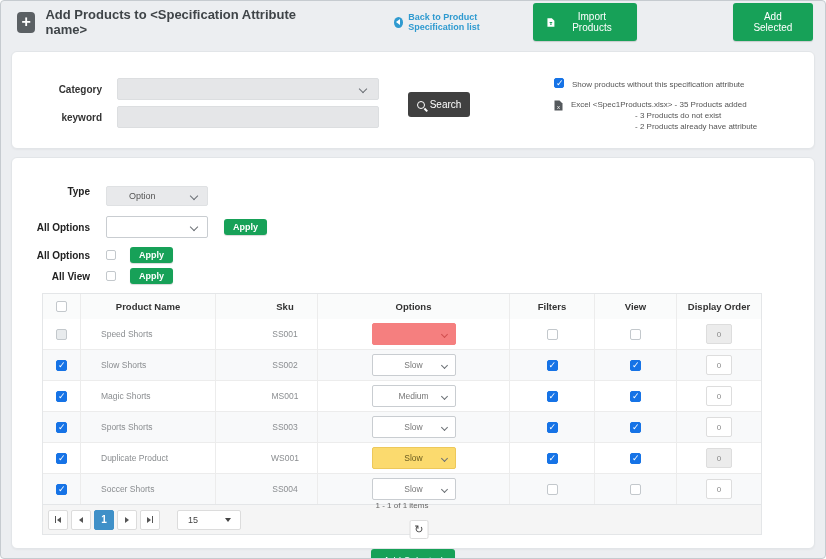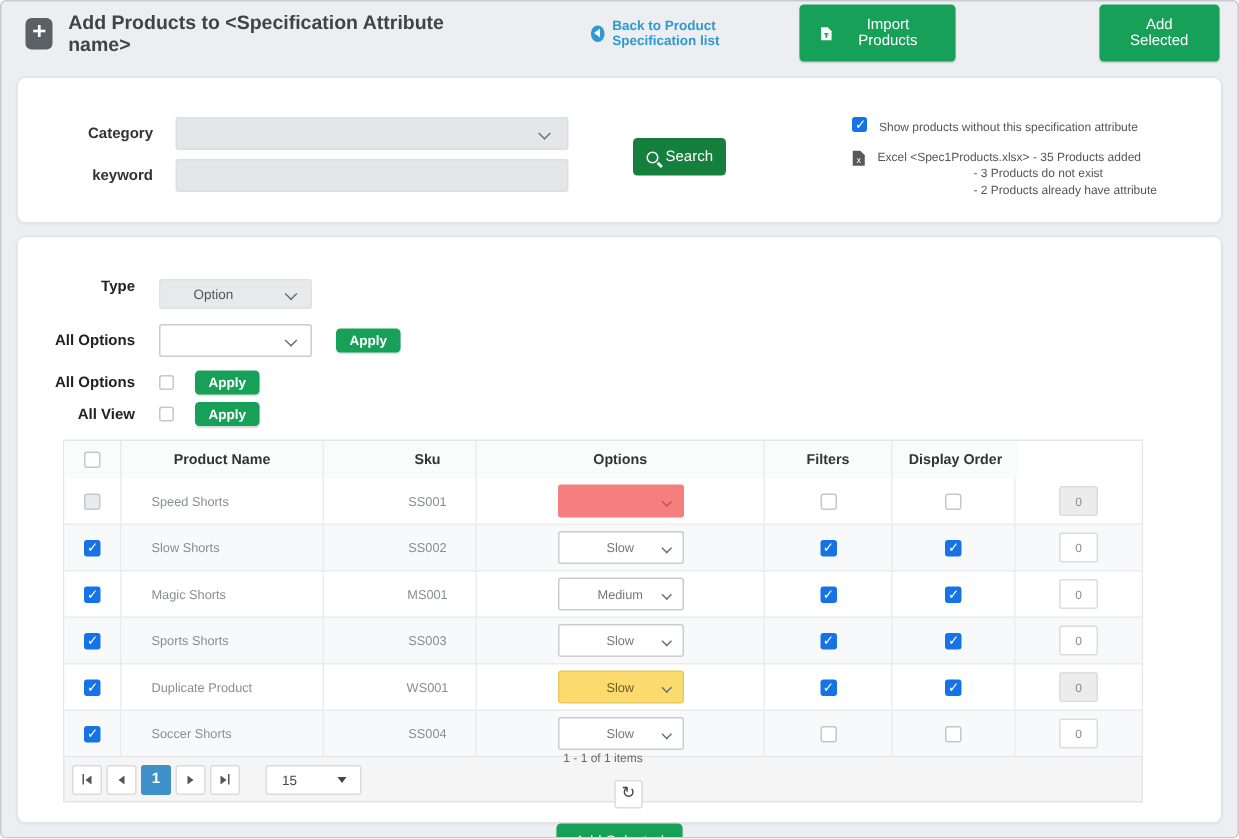--- a/index.html
+++ b/index.html
@@ -37,21 +37,21 @@
 
   
   .form-col { margin-left:35px; }
   .form-row { display:flex; align-items:center; margin-bottom:6px; }
   .form-row label { width:55px; text-align:right; font-size:10px; font-weight:bold; color:#333; margin-right:15px; }
   .field { width:262px; height:22px; background:#e5e6e8; border:1px solid #dcdee0; border-radius:2px; position:relative; }
   input.field { font-family:inherit; font-size:10px; padding:0 8px; color:#444; outline:none; }
   .chev { width:6px; height:6px; border-right:1.5px solid #6b7075; border-bottom:1.5px solid #6b7075; transform:rotate(45deg); display:inline-block; }
   .field .chev { position:absolute; right:12px; top:7px; }
   .search-btn {
-    margin-left:43px; margin-top:14px; width:62px; height:25px; background:#15803d; border:none;
+    margin-left:29px; margin-top:14px; width:62px; height:25px; background:#404040; border:none;
     border-radius:3px; color:#fff; font-family:inherit; font-size:10px; cursor:pointer;
     display:flex; align-items:center; justify-content:center; gap:5px;
   }
   .mag-icon { width:8px; height:8px; border:1.5px solid #fff; border-radius:50%; position:relative; display:inline-block; }
   .mag-icon::after { content:""; position:absolute; width:4px; height:1.5px; background:#fff; transform:rotate(45deg); left:6px; top:7px; }
   .info-col { margin-left:84px; }
   .info-row { display:flex; align-items:flex-start; gap:8px; }
   .info-row + .info-row { margin-top:10px; }
   .info-text { font-size:8px; color:#555; padding-top:2px; }
   .excel-lines { font-size:8px; color:#555; line-height:11px; }
@@ -210,20 +210,21 @@
 
     <div class="grid">
       <div class="tr thead">
         <div class="td c0">
             <span class="cb"></span>
           </div>
         <div class="td c1">Product Name</div>
         <div class="td c2">Sku</div>
         <div class="td c3">Options</div>
         <div class="td c4">Filters</div>
+        <div class="td c5">View</div>
         <div class="td c6">Display Order</div>
       </div>
       <div id="table-body">
           <div class="tr">
     <div class="td c0">
               <span class="cb gray"></span>
             </div>
     <div class="td c1">Speed Shorts</div>
     <div class="td c2">SS001</div>
     <div class="td c3">

